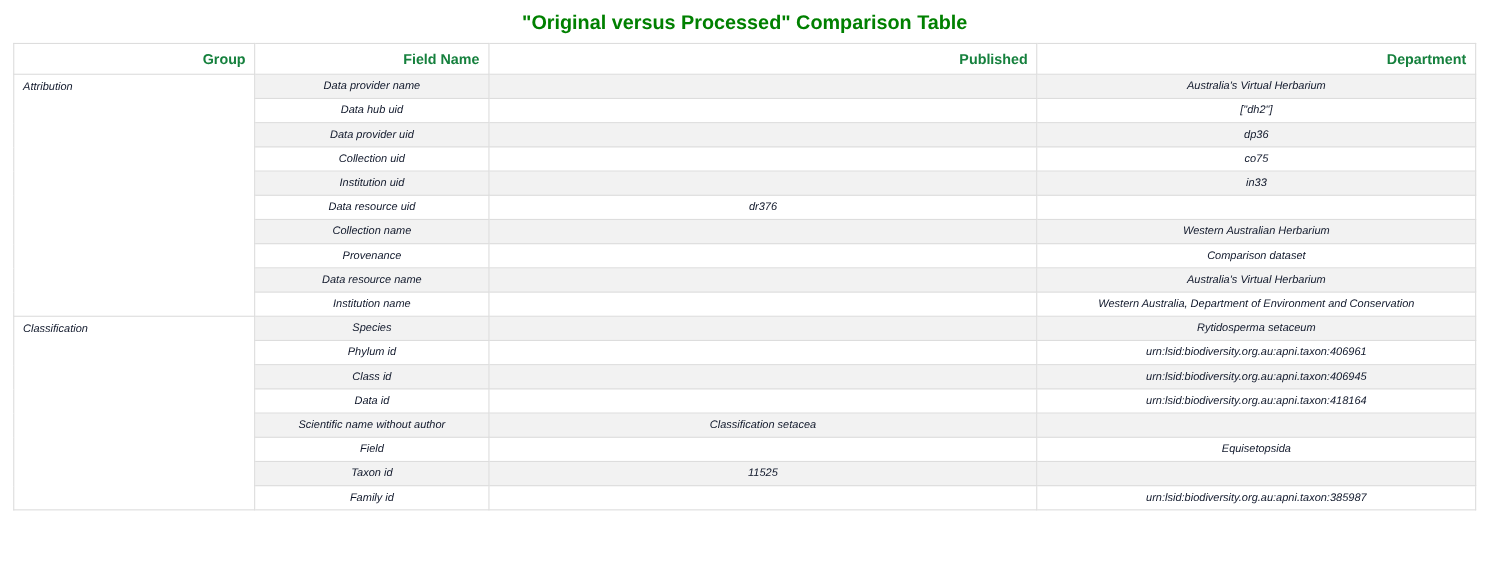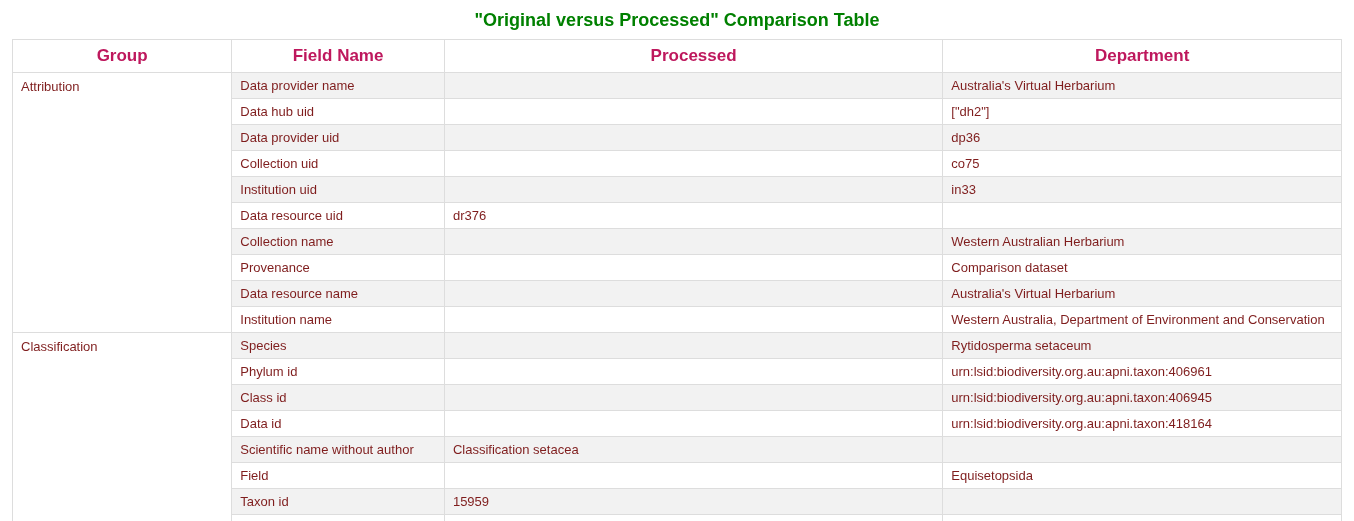--- a/index.html
+++ b/index.html
@@ -25,44 +25,45 @@
       margin-bottom: 8px;
     }
     table {
       width: 100%;
       border-collapse: collapse;
       table-layout: fixed;
     }
     th {
       border: 1px solid #ddd;
       padding: 6px 8px;
-      font-size: 17px;
+      font-size: 13px;
       font-weight: bold;
-      color: #be185d;
+      color: #15803d;
       background: #fff;
-      text-align: center;
+      text-align: right;
     }
     td {
       border: 1px solid #ddd;
       padding: 5px 8px;
-      font-size: 13px;
-      color: #7f1d1d;
+      font-size: 10px;
+      color: #0f172a;
       vertical-align: middle;
+      font-style: italic;
     }
     td.group-cell {
       text-align: left;
       background: #fff;
       vertical-align: top;
       padding-top: 6px;
     }
     td.field-cell {
-      text-align: left;
+      text-align: center;
     }
     td.value-cell {
-      text-align: left;
+      text-align: center;
     }
     tr.shaded td.field-cell,
     tr.shaded td.value-cell {
       background: #f2f2f2;
     }
     col.col-group { width: 16.5%; }
     col.col-field { width: 16%; }
     col.col-original { width: 37.5%; }
     col.col-processed { width: 30%; }
   </style>
@@ -76,21 +77,21 @@
   <colgroup>
     <col class="col-group">
     <col class="col-field">
     <col class="col-original">
     <col class="col-processed">
   </colgroup>
   <thead>
     <tr>
       <th>Group</th>
       <th>Field Name</th>
-      <th>Processed</th>
+      <th>Published</th>
       <th>Department</th>
     </tr>
   </thead>
   <tbody id="table-body">
   <tr class="shaded">
           <td class="group-cell" rowspan="10">Attribution</td>
           <td class="field-cell">Data provider name</td>
           <td class="value-cell"></td>
           <td class="value-cell">Australia's Virtual Herbarium</td>
         </tr>
@@ -165,21 +166,21 @@
           <td class="value-cell">Classification setacea</td>
           <td class="value-cell"></td>
         </tr>
         <tr>
           <td class="field-cell">Field</td>
           <td class="value-cell"></td>
           <td class="value-cell">Equisetopsida</td>
         </tr>
         <tr class="shaded">
           <td class="field-cell">Taxon id</td>
-          <td class="value-cell">15959</td>
+          <td class="value-cell">11525</td>
           <td class="value-cell"></td>
         </tr>
         <tr>
           <td class="field-cell">Family id</td>
           <td class="value-cell"></td>
           <td class="value-cell">urn:lsid:biodiversity.org.au:apni.taxon:385987</td>
         </tr>
       </tbody>
 </table>
 

